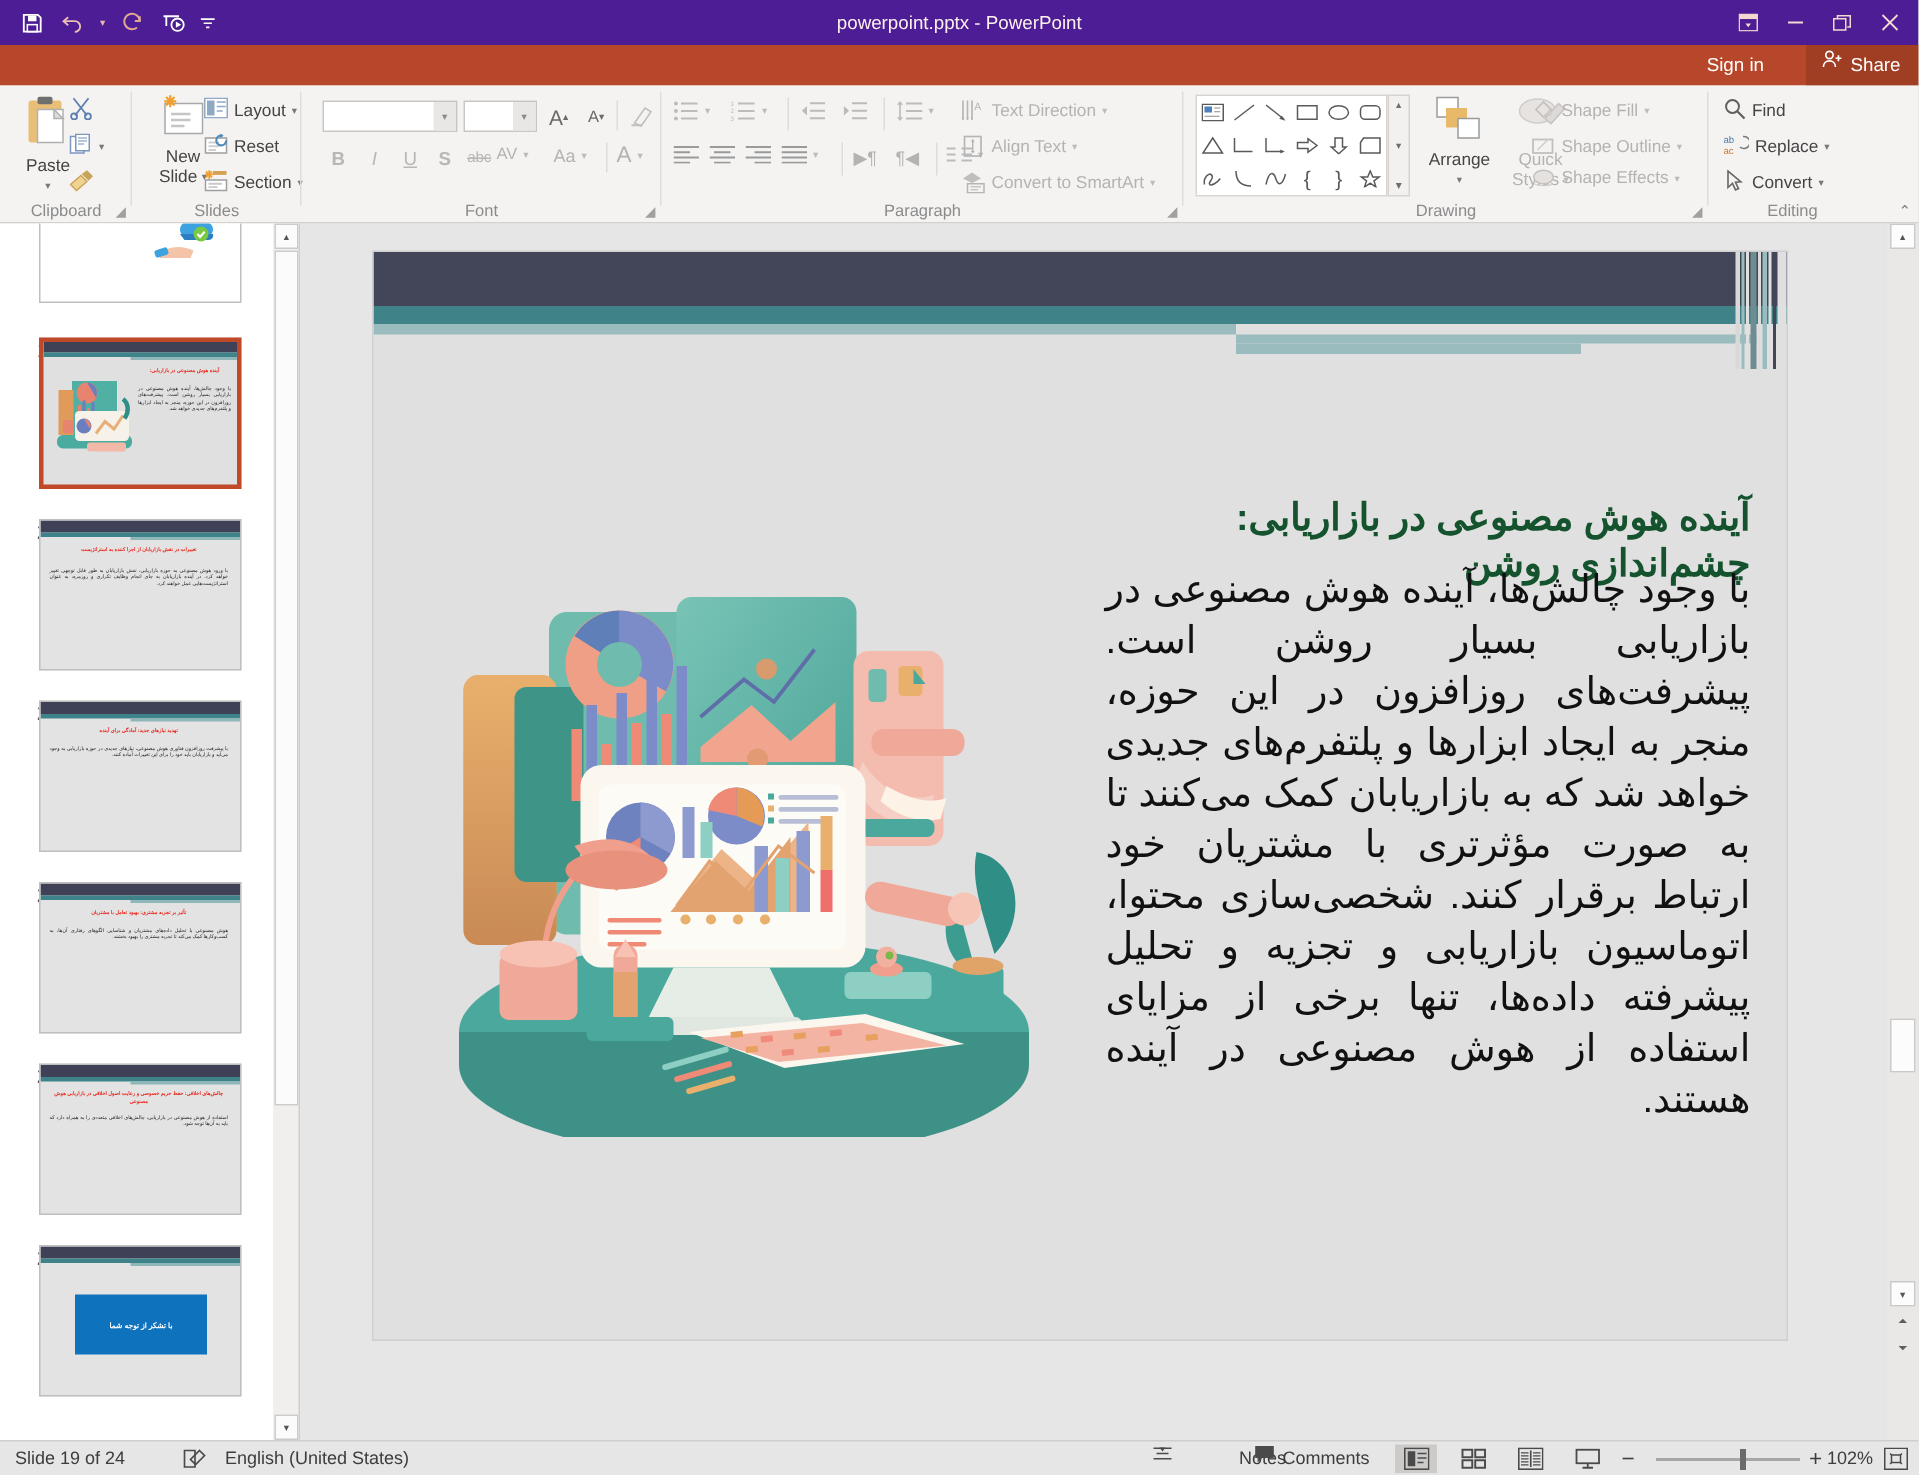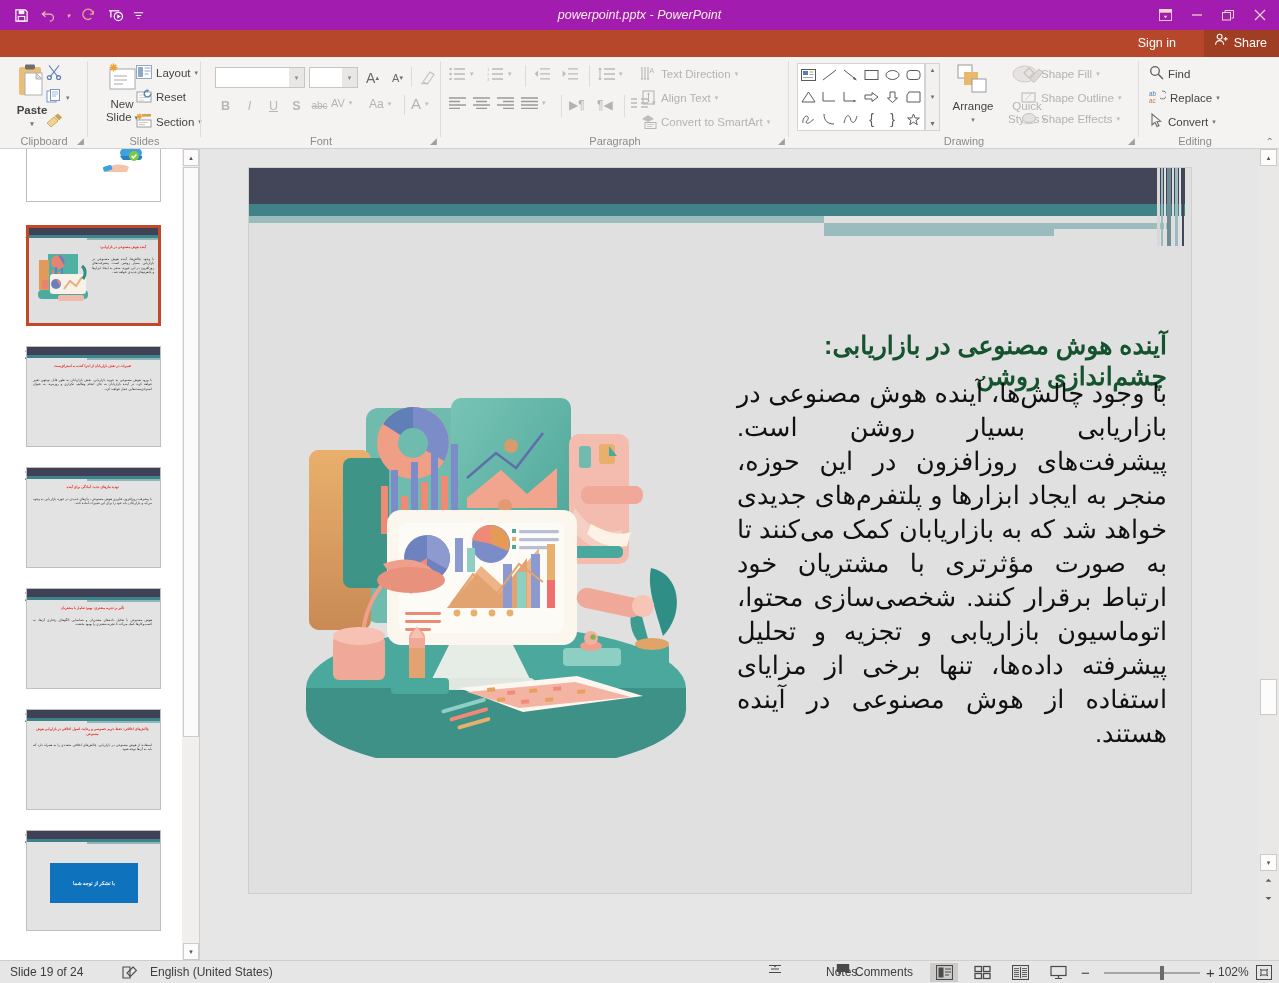--- a/index.html
+++ b/index.html
@@ -7,22 +7,21 @@
     width: 1279px; height: 983px;
     overflow: hidden;
     font-family: "Liberation Sans", sans-serif;
     background: #e6e6e6;
   }
   #app { position: relative; width: 1279px; height: 983px; }
 
   
   .titlebar {
     position: absolute; top: 0; left: 0; width: 1279px; height: 30px;
-    background: #a21caf;
-    font-style: italic;
+    background: #4c1d95;
   }
   .qat { position: absolute; left: 8px; top: 0; height: 30px; display: flex; align-items: center; gap: 2px; }
   .qat-btn {
     width: 26px; height: 24px; display: flex; align-items: center; justify-content: center;
     color: #fff; font-size: 14px; line-height: 1;
   }
   .qat-btn.dim { color: #e6b7aa; }
   .qat-btn svg { display: block; }
   .win-title {
     position: absolute; left: 0; top: 0; width: 1279px; height: 30px;
@@ -325,21 +324,21 @@
             <path d="M12.4 5.2v4.2M10.3 7.3h4.2" stroke="#fff" stroke-width="1.2"></path>
           </svg>
       </span>
       <span>Share</span>
     </div>
   </div>
 
   <div class="ribbon">
 
     <div class="rgroup" style="left:0;width:88px;">
-      <div class="btn-big" style="left:8px;top:6px;width:48px;font-weight:bold;">
+      <div class="btn-big" style="left:8px;top:6px;width:48px;">
         <span class="icn">
           <svg width="36" height="38" viewBox="0 0 36 38">
             <rect x="5" y="4" width="22" height="28" rx="2" fill="#e9bf77"></rect>
             <rect x="11" y="1.5" width="10" height="5" rx="1.4" fill="#6f6f6f"></rect>
             <rect x="11" y="10" width="17" height="22" fill="#fff" stroke="#b0b0b0"></rect>
             <path d="M22 10 l6 6 h-6z" fill="#dcdcdc" stroke="#b0b0b0"></path>
           </svg>
         </span>
         <span>Paste</span>
         <span class="caret">▾</span>

